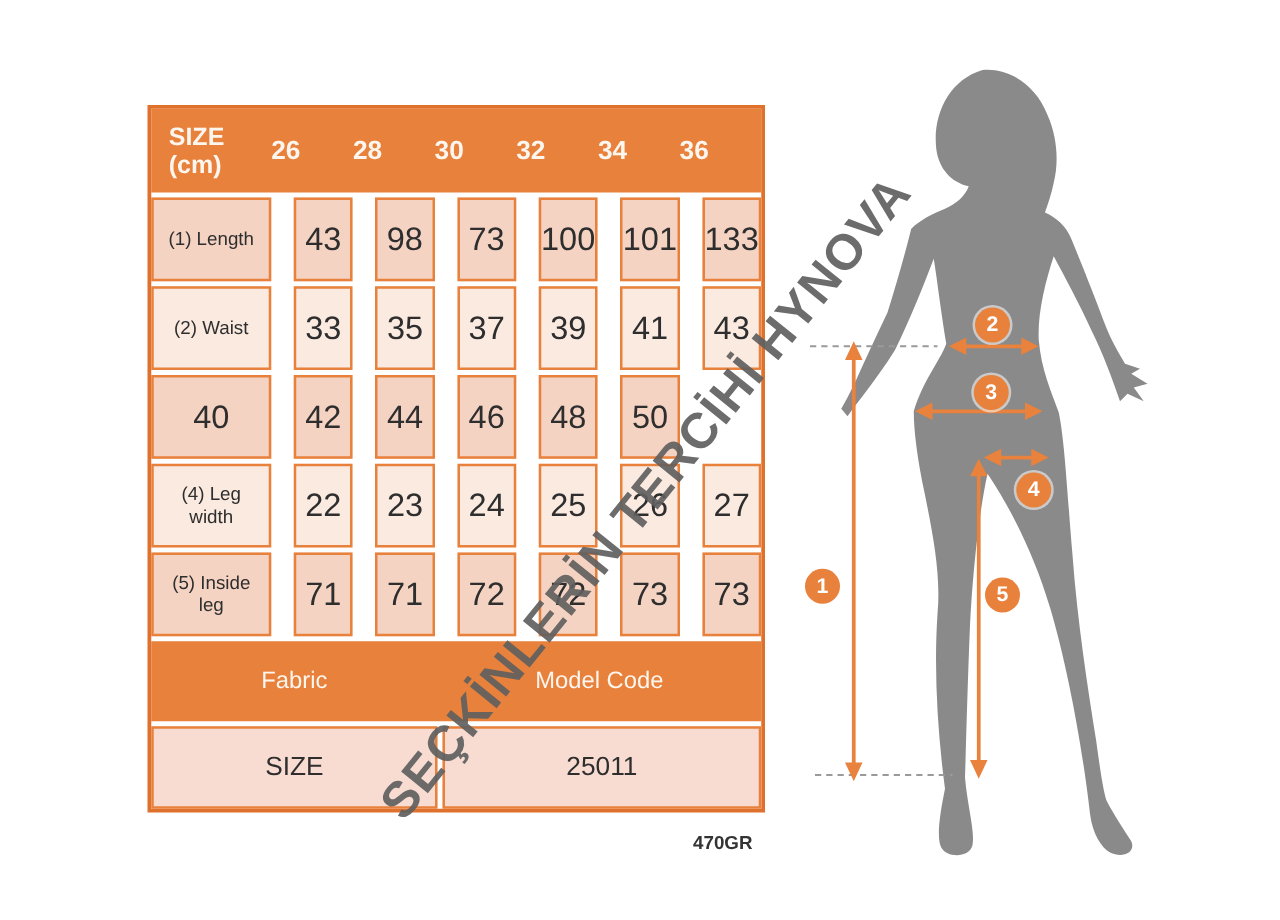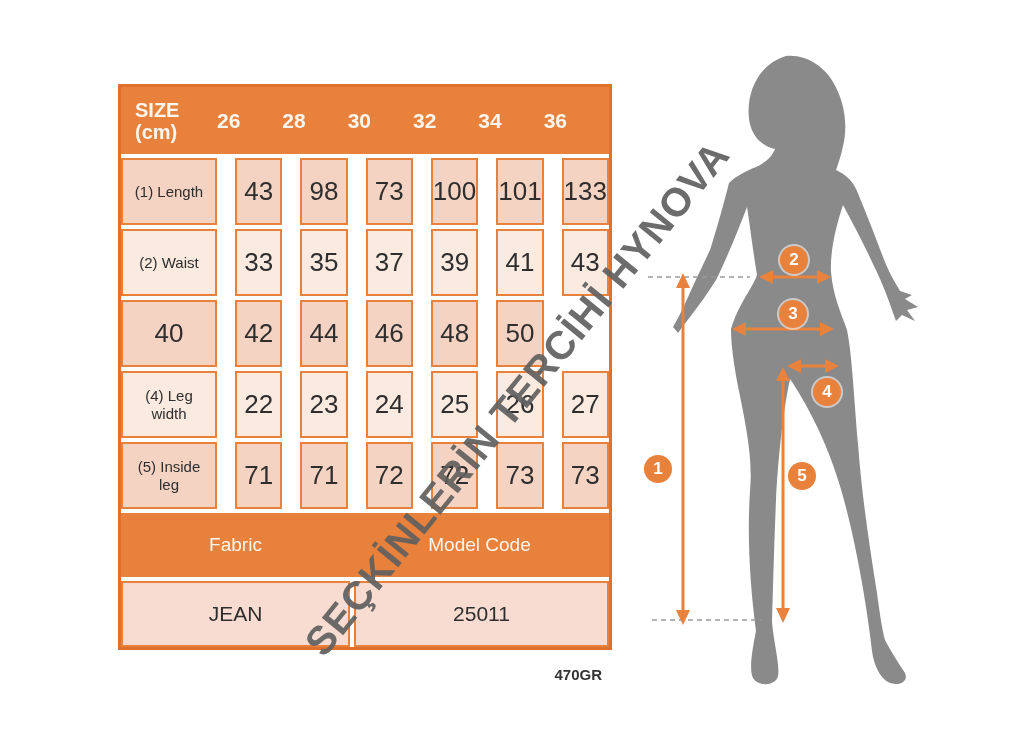--- a/index.html
+++ b/index.html
@@ -139,21 +139,21 @@
       <div class="cell val">73</div>
       <div class="cell val">73</div>
     </div>
 
     <div class="t-foot-head">
       <div class="fcell">Fabric</div>
       <div class="fcell">Model Code</div>
     </div>
 
     <div class="t-foot-vals">
-      <div class="cell">JEAN</div>
+      <div class="cell">SIZE</div>
       <div class="cell">25011</div>
     </div>
 
   </div>
 
   <div class="watermark">SEÇKİNLERİN TERCİHİ HYNOVA</div>
 
   <div class="weight-note">470GR</div>
 
   <svg class="figure-svg" width="340" height="690" viewBox="0 0 340 690" xmlns="http://www.w3.org/2000/svg">

